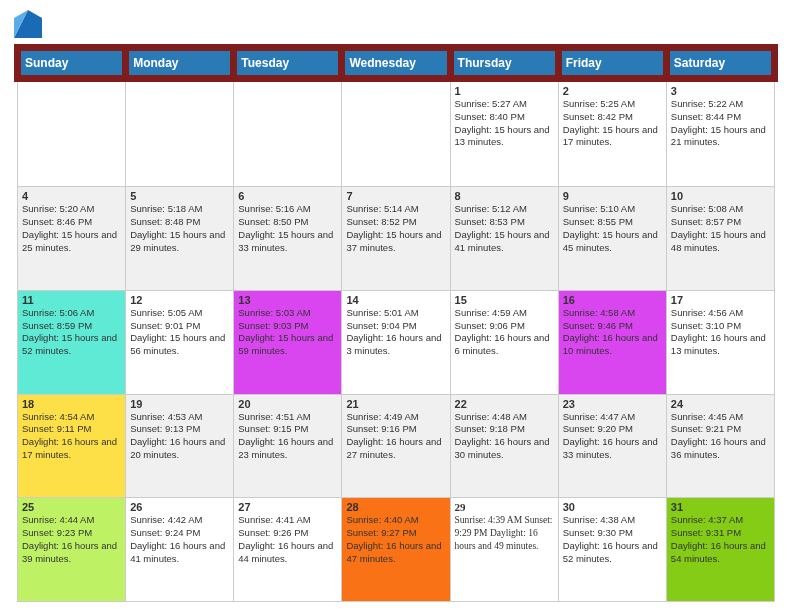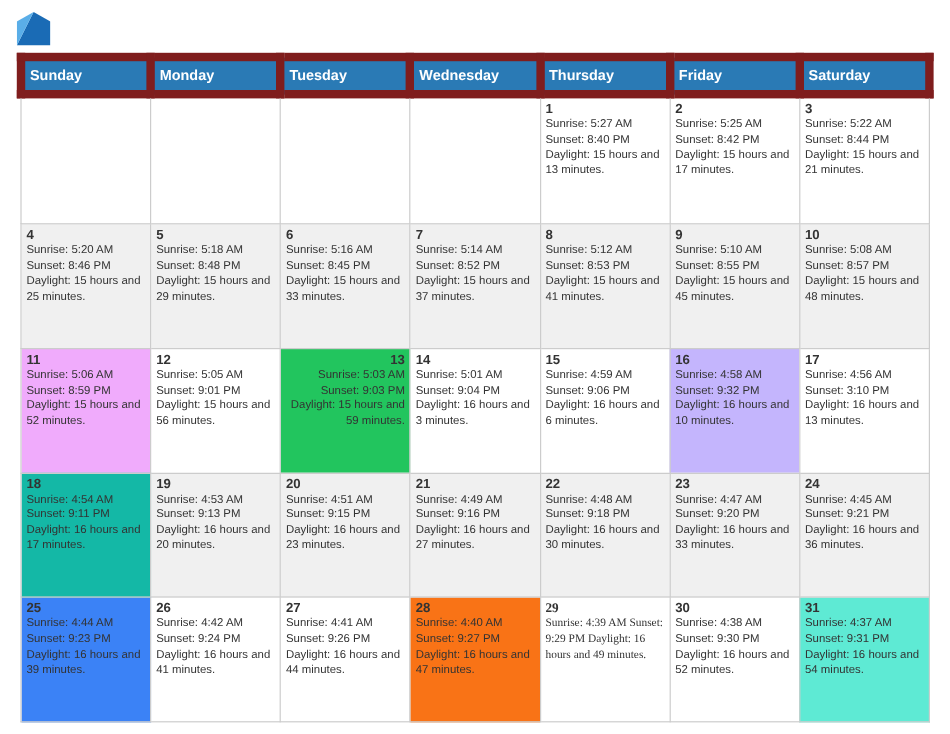--- a/index.html
+++ b/index.html
@@ -176,21 +176,21 @@
           <td style="background: rgb(240, 240, 240);">
             <span class="day-number">5</span>
             <div class="day-info">Sunrise: 5:18 AM
 Sunset: 8:48 PM
 Daylight: 15 hours
 and 29 minutes.</div>
           </td>
           <td style="background: rgb(240, 240, 240);">
             <span class="day-number">6</span>
             <div class="day-info">Sunrise: 5:16 AM
-Sunset: 8:45 PM
+Sunset: 8:50 PM
 Daylight: 15 hours
 and 33 minutes.</div>
           </td>
           <td style="background: rgb(240, 240, 240);">
             <span class="day-number">7</span>
             <div class="day-info">Sunrise: 5:14 AM
 Sunset: 8:52 PM
 Daylight: 15 hours
 and 37 minutes.</div>
           </td>
@@ -210,72 +210,72 @@
           </td>
           <td style="background: rgb(240, 240, 240);">
             <span class="day-number">10</span>
             <div class="day-info">Sunrise: 5:08 AM
 Sunset: 8:57 PM
 Daylight: 15 hours
 and 48 minutes.</div>
           </td>
         </tr>
         <tr>
-          <td style="background: #f0abfc;">
+          <td style="background: #5eead4;">
             <span class="day-number">11</span>
             <div class="day-info">Sunrise: 5:06 AM
 Sunset: 8:59 PM
 Daylight: 15 hours
 and 52 minutes.</div>
           </td>
           <td style="background: rgb(255, 255, 255); margin-top: 10px;">
             <span class="day-number">12</span>
             <div class="day-info">Sunrise: 5:05 AM
 Sunset: 9:01 PM
 Daylight: 15 hours
 and 56 minutes.</div>
           </td>
-          <td style="background: #22c55e; text-align: right;">
+          <td style="background: #d946ef;">
             <span class="day-number">13</span>
             <div class="day-info">Sunrise: 5:03 AM
 Sunset: 9:03 PM
 Daylight: 15 hours
 and 59 minutes.</div>
           </td>
           <td style="background: rgb(255, 255, 255);">
             <span class="day-number">14</span>
             <div class="day-info">Sunrise: 5:01 AM
 Sunset: 9:04 PM
 Daylight: 16 hours
 and 3 minutes.</div>
           </td>
           <td style="background: rgb(255, 255, 255);">
             <span class="day-number">15</span>
             <div class="day-info">Sunrise: 4:59 AM
 Sunset: 9:06 PM
 Daylight: 16 hours
 and 6 minutes.</div>
           </td>
-          <td style="background: #c4b5fd;">
+          <td style="background: #d946ef;">
             <span class="day-number">16</span>
             <div class="day-info">Sunrise: 4:58 AM
-Sunset: 9:32 PM
+Sunset: 9:46 PM
 Daylight: 16 hours
 and 10 minutes.</div>
           </td>
           <td style="background: rgb(255, 255, 255);">
             <span class="day-number">17</span>
             <div class="day-info">Sunrise: 4:56 AM
 Sunset: 3:10 PM
 Daylight: 16 hours
 and 13 minutes.</div>
           </td>
         </tr>
         <tr>
-          <td style="background: #14b8a6;">
+          <td style="background: #fde047;">
             <span class="day-number">18</span>
             <div class="day-info">Sunrise: 4:54 AM
 Sunset: 9:11 PM
 Daylight: 16 hours
 and 17 minutes.</div>
           </td>
           <td style="background: rgb(240, 240, 240);">
             <span class="day-number">19</span>
             <div class="day-info">Sunrise: 4:53 AM
 Sunset: 9:13 PM
@@ -312,21 +312,21 @@
           </td>
           <td style="background: rgb(240, 240, 240);">
             <span class="day-number">24</span>
             <div class="day-info">Sunrise: 4:45 AM
 Sunset: 9:21 PM
 Daylight: 16 hours
 and 36 minutes.</div>
           </td>
         </tr>
         <tr>
-          <td style="background: #3b82f6;">
+          <td style="background: #bef264;">
             <span class="day-number">25</span>
             <div class="day-info">Sunrise: 4:44 AM
 Sunset: 9:23 PM
 Daylight: 16 hours
 and 39 minutes.</div>
           </td>
           <td style="background: rgb(255, 255, 255);">
             <span class="day-number">26</span>
             <div class="day-info">Sunrise: 4:42 AM
 Sunset: 9:24 PM
@@ -354,21 +354,21 @@
 Daylight: 16 hours
 and 49 minutes.</div>
           </td>
           <td style="background: rgb(255, 255, 255);">
             <span class="day-number">30</span>
             <div class="day-info">Sunrise: 4:38 AM
 Sunset: 9:30 PM
 Daylight: 16 hours
 and 52 minutes.</div>
           </td>
-          <td style="background: #5eead4;">
+          <td style="background: #84cc16;">
             <span class="day-number">31</span>
             <div class="day-info">Sunrise: 4:37 AM
 Sunset: 9:31 PM
 Daylight: 16 hours
 and 54 minutes.</div>
           </td>
         </tr>
       </tbody>
   </table>
 </div>

